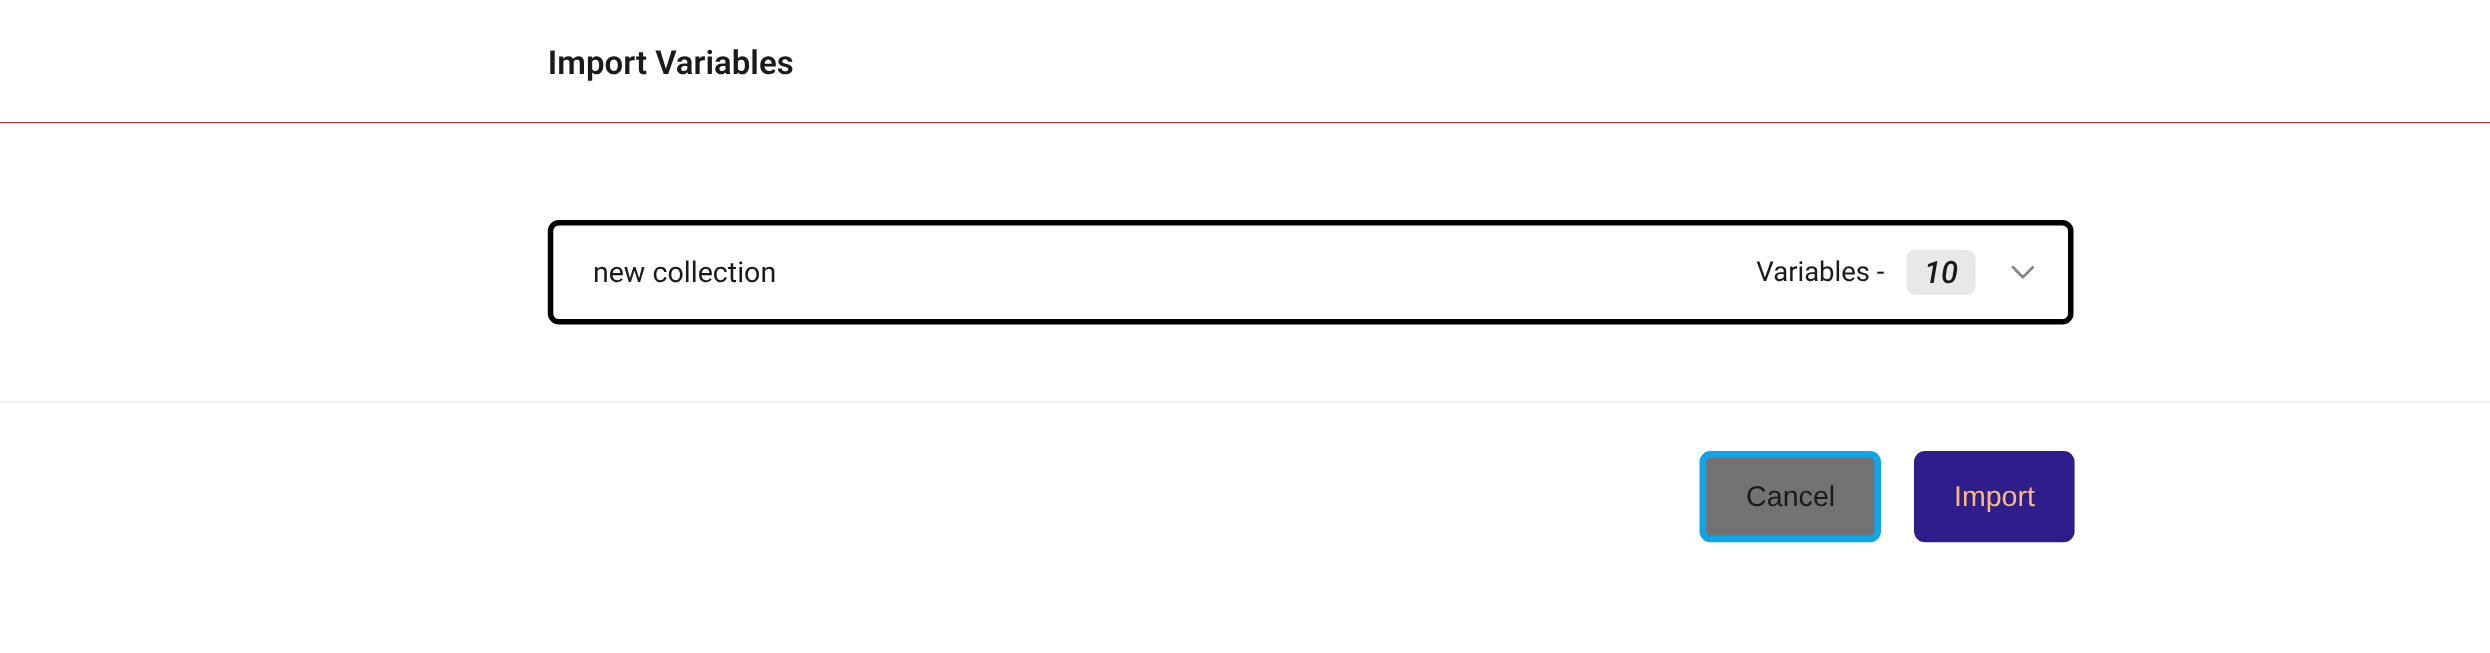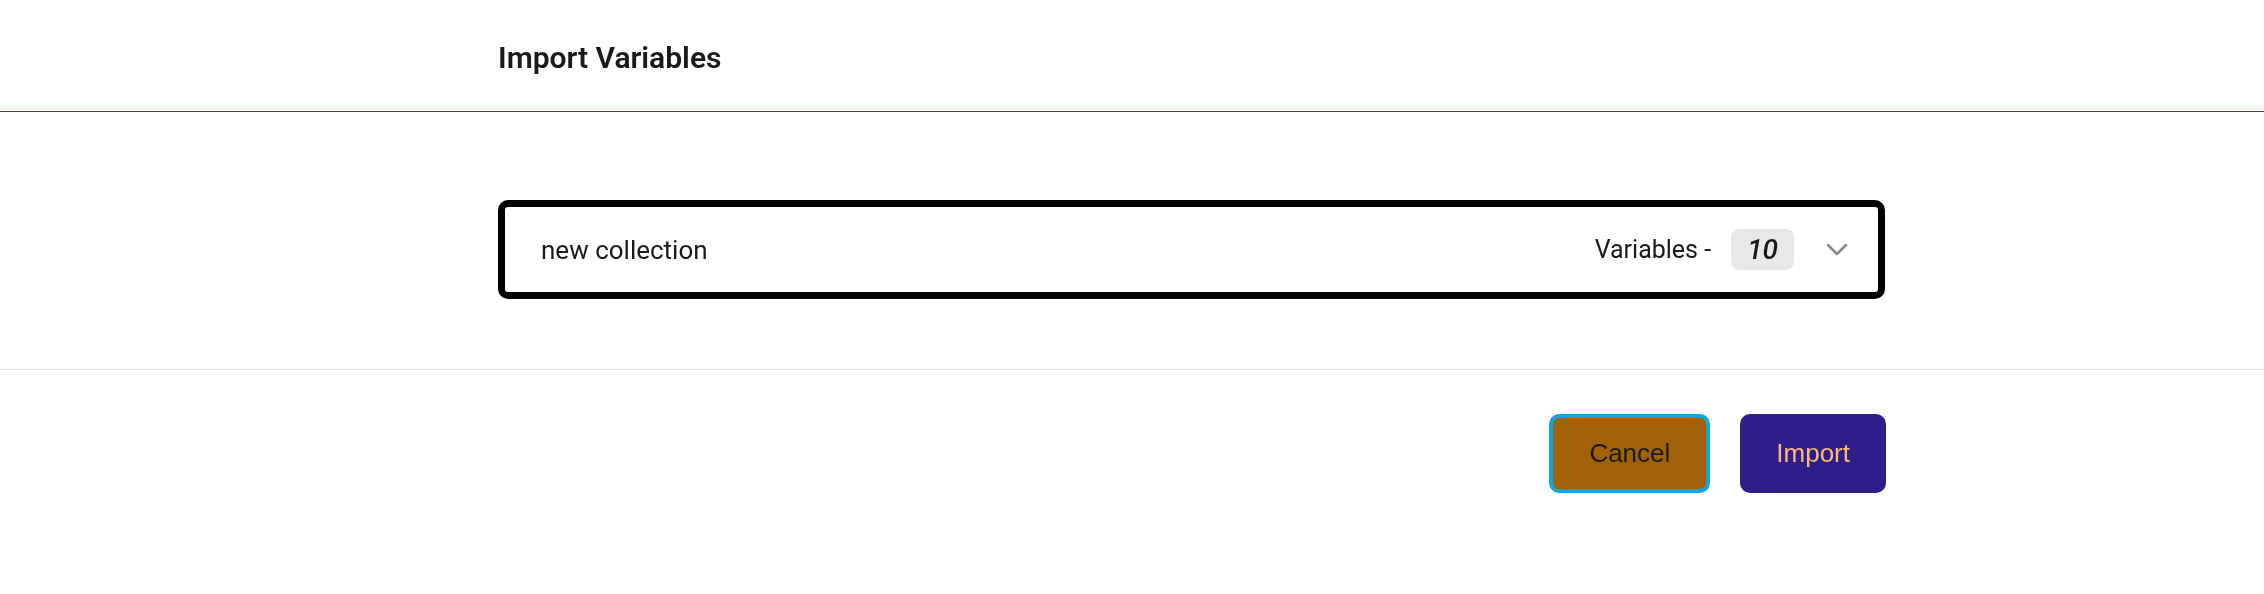--- a/index.html
+++ b/index.html
@@ -41,21 +41,21 @@
       margin-bottom: 28px;
     }
     .select-wrapper {
       margin-left: 498px;
       width: 1387px;
     }
     .select-box {
       display: flex;
       align-items: center;
       justify-content: space-between;
-      border: 7px solid #000000;
+      border: 5px solid #000000;
       border-radius: 10px;
       padding: 22px 30px 22px 36px;
       background: #ffffff;
       cursor: pointer;
     }
     .select-value {
       font-size: 26px;
       color: #1a1a1a;
       font-weight: 400;
     }
@@ -99,23 +99,23 @@
     }
     .btn {
       font-size: 26px;
       font-weight: 500;
       padding: 20px 36px;
       border-radius: 10px;
       cursor: pointer;
       border: none;
     }
     .btn-cancel {
-      background: #a16207;
+      background: #737373;
       color: #1a1a1a;
-      border: 4px solid #0ea5e9;
+      border: 6px solid #0ea5e9;
     }
     .btn-import {
       background: #2e1d8a;
       color: #fdba74;
     }
   </style>
 </head>
 <body>
 
 <div class="container">

